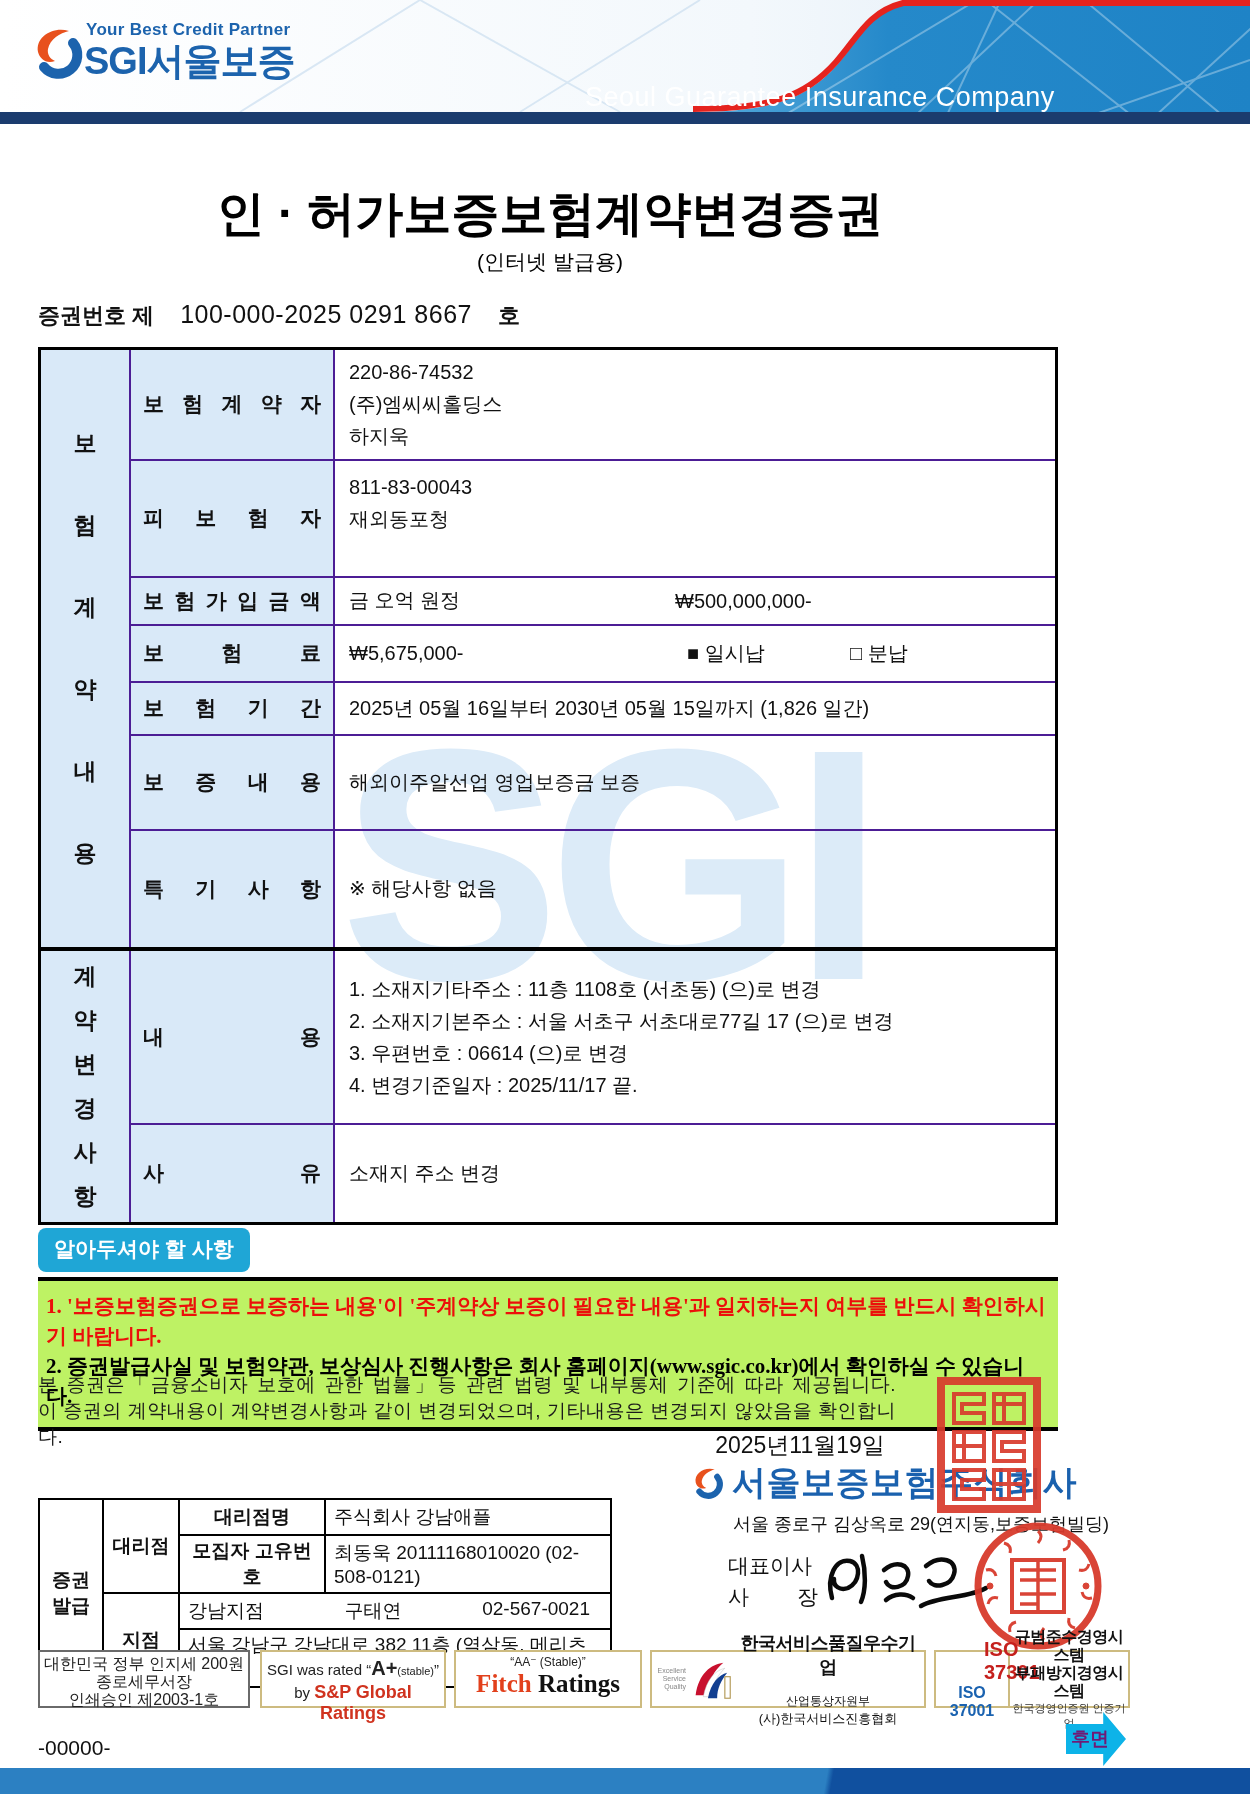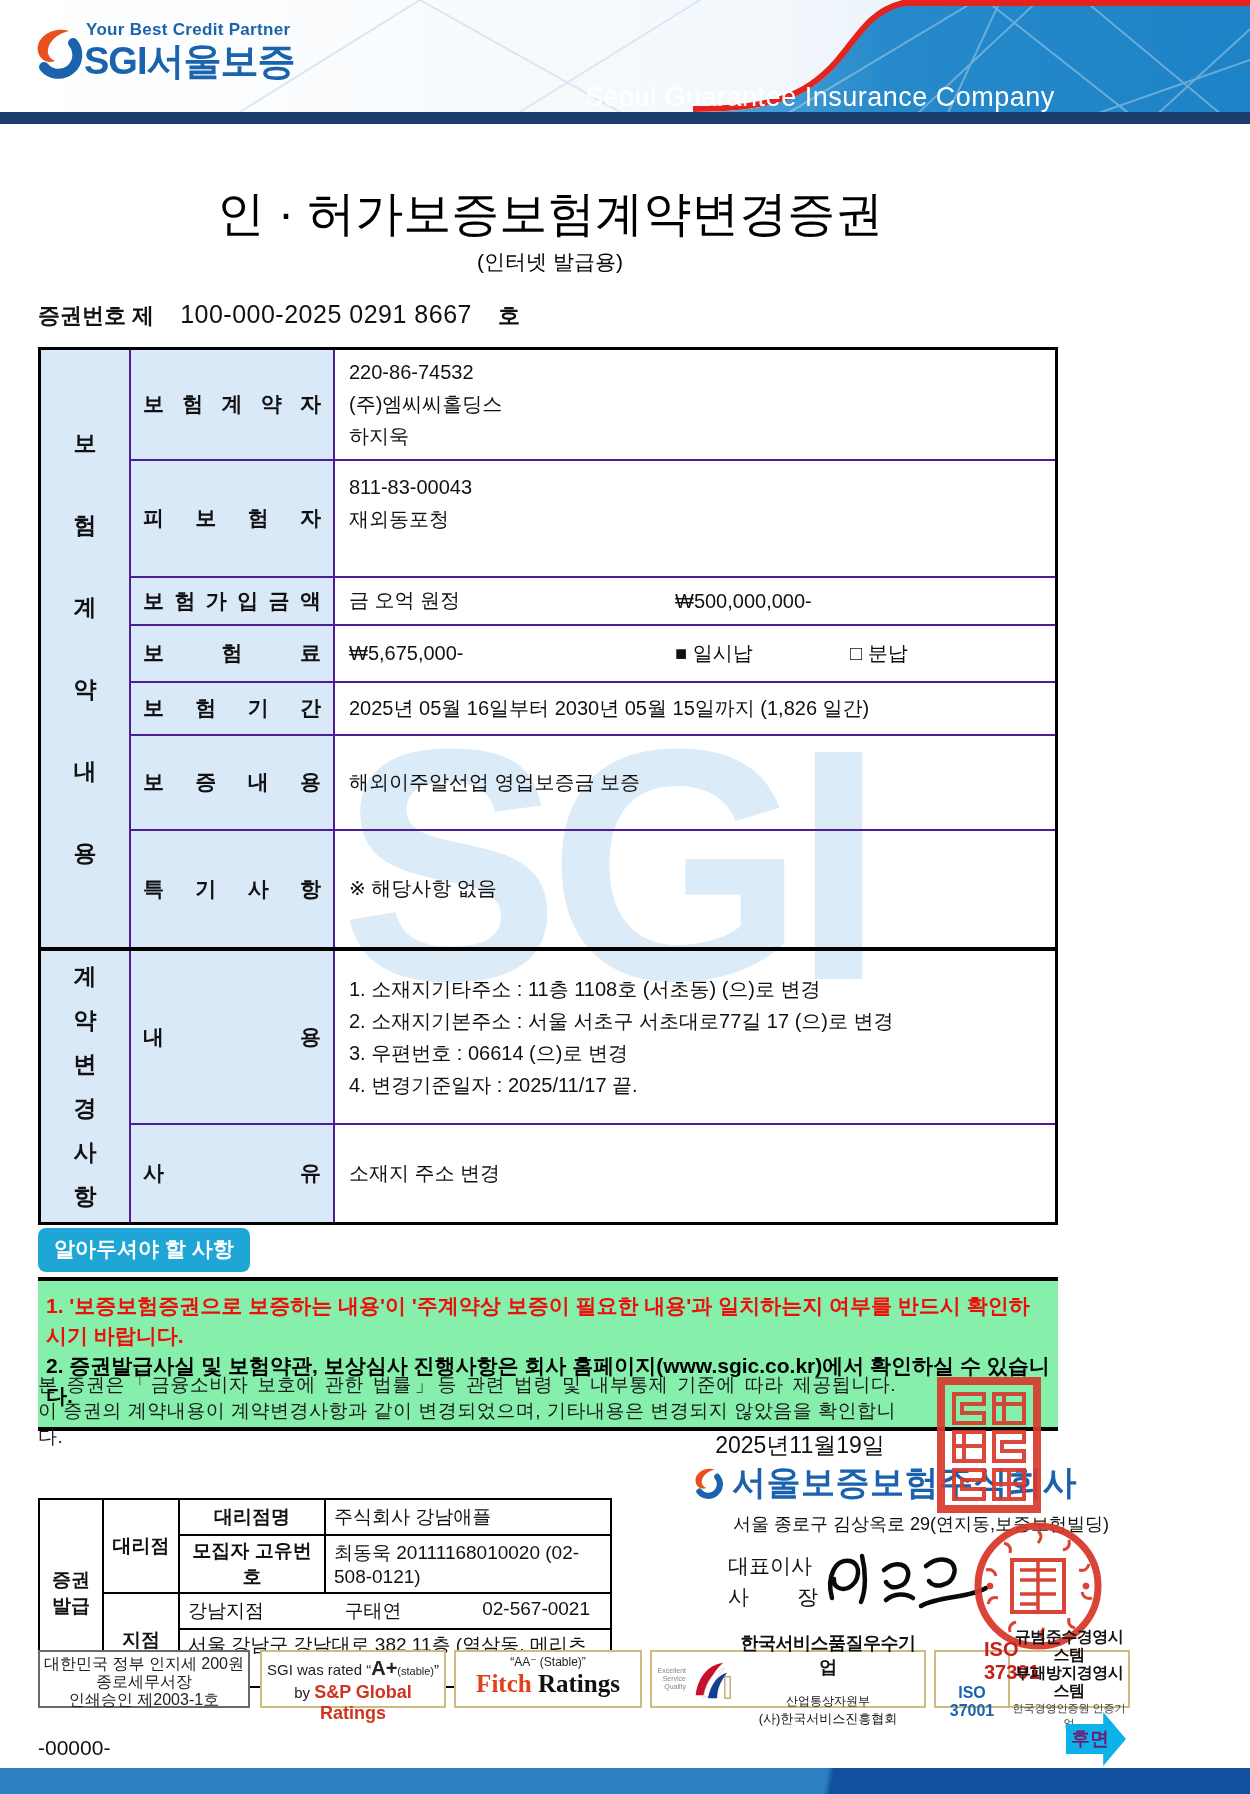--- a/index.html
+++ b/index.html
@@ -7,50 +7,50 @@
 
   
   .header{position:absolute;top:0;left:0;width:1250px;height:124px;}
   .logo-block{position:absolute;top:20px;left:32px;display:flex;align-items:flex-end;}
   .logo-col{display:flex;flex-direction:column;}
   .tagline{color:#1c63ad;font-weight:bold;font-size:17px;letter-spacing:.3px;margin:0 0 2px 2px;}
   .logo-text{color:#1c63ad;font-weight:800;font-size:38px;letter-spacing:-1px;line-height:1;}
   .company-en{position:absolute;top:82px;left:585px;color:#fff;font-size:27px;font-weight:500;letter-spacing:.5px;}
 
   
-  .doc-title{position:absolute;top:182px;left:0;width:1100px;text-align:center;font-size:48px;font-weight:400;letter-spacing:0px;color:#000;}
+  .doc-title{position:absolute;top:182px;left:0;width:1100px;text-align:center;font-size:48px;font-weight:700;letter-spacing:0px;color:#000;}
   .doc-subtitle{position:absolute;top:248px;left:0;width:1100px;text-align:center;font-size:21px;color:#000;}
 
   
   .cert-line{position:absolute;top:300px;left:38px;display:flex;align-items:baseline;gap:26px;}
   .cert-prefix,.cert-suffix{font-size:22px;font-weight:bold;}
   .cert-number{font-size:25px;letter-spacing:.5px;}
 
   
   table.main{position:absolute;top:347px;left:38px;width:1020px;border-collapse:collapse;table-layout:fixed;}
   table.main td{border:2px solid #4c1d95;}
   table.main{border:3px solid #000;}
   td.vhead{background:#d9e9f8;width:86px;text-align:center;font-size:23px;font-weight:bold;white-space:pre-line;vertical-align:middle;}
   td.vh1{line-height:82px;}
   td.vh2{line-height:44px;}
   td.lbl{background:#d9e9f8;width:178px;font-size:21px;font-weight:bold;padding:0 12px;text-align:justify;text-align-last:justify;vertical-align:middle;}
   td.val{background:transparent;padding:4px 14px;font-size:20px;vertical-align:middle;position:relative;}
   .thick-top td{border-top:4px solid #000 !important;}
   .pos-amount{position:absolute;left:340px;top:50%;transform:translateY(-50%);}
-  .pos-lump{position:absolute;left:340px;top:50%;transform:translateY(-50%);}
+  .pos-lump{position:absolute;left:352px;top:50%;transform:translateY(-50%);}
   .pos-inst{position:absolute;left:515px;top:50%;transform:translateY(-50%);}
   .content-lines div{line-height:32px;}
   td.val-top{vertical-align:top;padding-top:10px;}
 
   
   .watermark{position:absolute;top:700px;left:340px;width:480px;font-size:330px;font-weight:800;color:#dcebf8;letter-spacing:-12px;mix-blend-mode:multiply;pointer-events:none;line-height:1;}
 
   
   .notice-badge{position:absolute;top:1228px;left:38px;background:#1fa6d6;color:#fff;font-size:21px;font-weight:bold;padding:7px 16px 9px;border-radius:8px;}
-  .notice-box{position:absolute;top:1277px;left:38px;width:1004px;background:#86efac;border-top:4px solid #000;border-bottom:4px solid #000;padding:10px 8px 16px;}
+  .notice-box{position:absolute;top:1277px;left:38px;width:1004px;background:#bef264;border-top:4px solid #000;border-bottom:4px solid #000;padding:10px 8px 16px;font-family:Liberation Serif, serif;}
   .notice-line1{color:#ec0f0a;font-size:21px;font-weight:bold;line-height:30px;}
   .notice-line2{color:#000;font-size:21px;font-weight:bold;line-height:30px;}
 
   
   .statement{position:absolute;top:1372px;left:38px;width:858px;font-size:19px;line-height:26px;color:#1a1a1a;text-align:justify;text-align-last:justify;letter-spacing:.5px;}
 
   
   .issue-date{position:absolute;top:1430px;left:655px;width:290px;text-align:center;font-size:23px;color:#111;}
   .issue-company{position:absolute;top:1460px;left:692px;display:flex;align-items:center;gap:8px;}
   .issue-company-text{font-size:34px;font-weight:800;color:#1a61ae;letter-spacing:.5px;}

